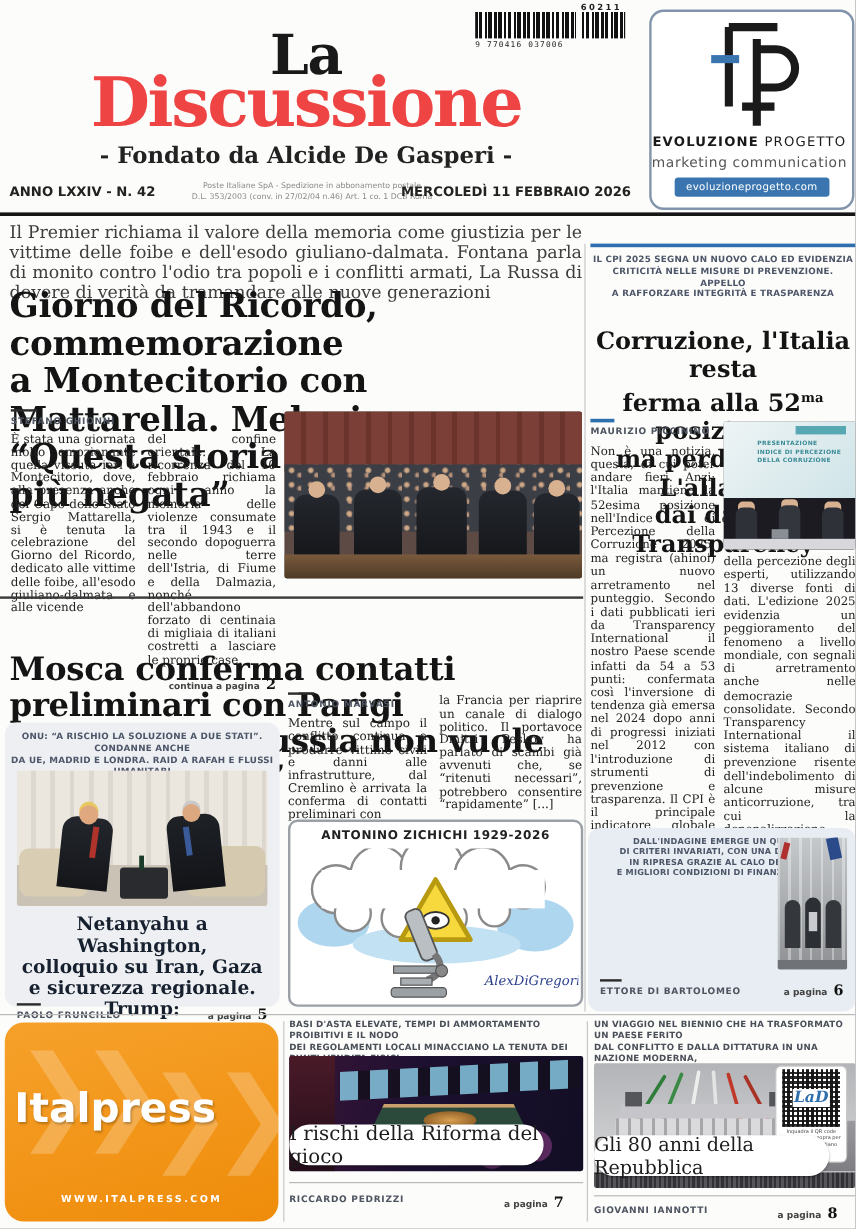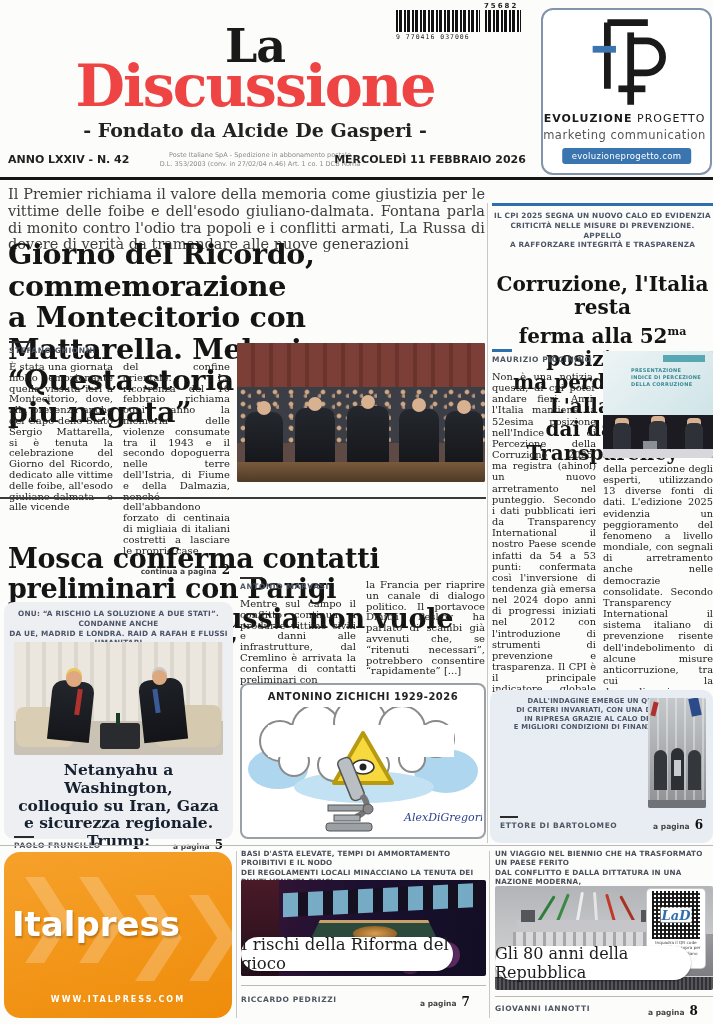--- a/index.html
+++ b/index.html
@@ -55,21 +55,21 @@
   .qrcap{font-family:"DejaVu Sans",sans-serif;font-size:4.2px;line-height:5.4px;color:#444;text-align:center;}
   .vline{background:#c7c7c7;width:1px;}
   .hline{background:#b9b9b9;height:1px;}
 </style>
 </head>
 <body>
 
 <div class="page">
 
   <div class="abs" style="left:396px;top:2px;width:130px;height:42px;">
-    <div class="abs sans" style="left:88px;top:0;font-size:7px;font-weight:bold;letter-spacing:2px;color:#222;">75682</div>
+    <div class="abs sans" style="left:88px;top:0;font-size:7px;font-weight:bold;letter-spacing:2px;color:#222;">60211</div>
     <div class="abs barcode" style="left:0;top:8px;width:84px;height:22px;"></div>
     <div class="abs barcode" style="left:89px;top:8px;width:36px;height:22px;"></div>
     <div class="abs issn" style="left:0;top:31px;">9 770416 037006</div>
   </div>
 
   <div class="abs ctr title-la" style="left:20px;top:24px;width:470px;">La</div>
   <div class="abs ctr title-main" style="left:20px;top:58px;width:470px;">Discussione</div>
   <div class="abs ctr subtitle" style="left:20px;top:119px;width:470px;">- Fondato da Alcide De Gasperi -</div>
 
   <div class="abs sans metaline" style="left:8px;top:153px;">ANNO LXXIV - N. 42</div>

